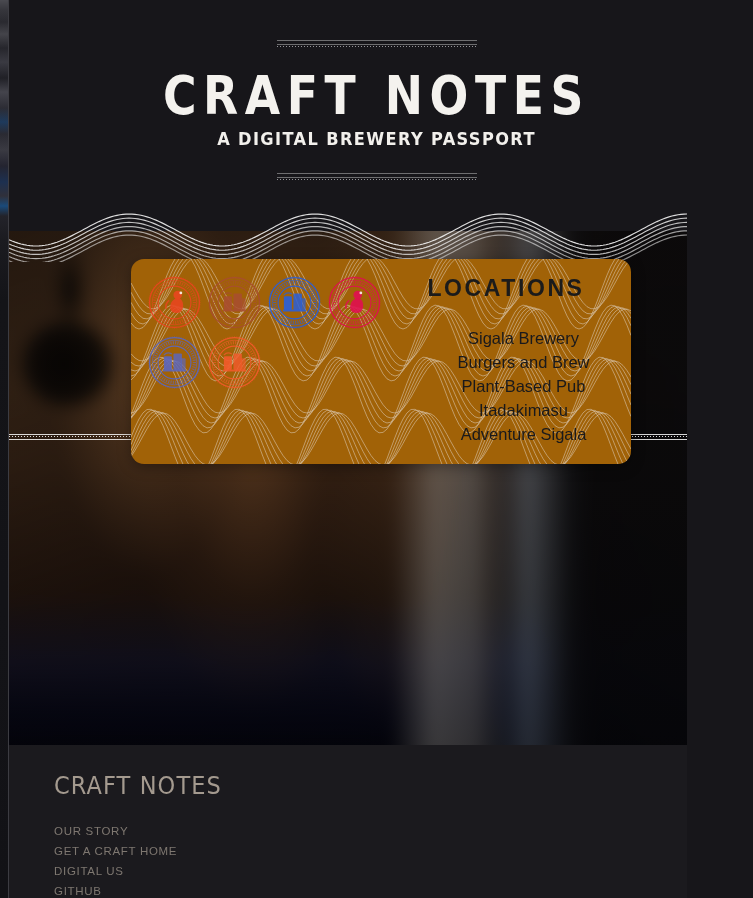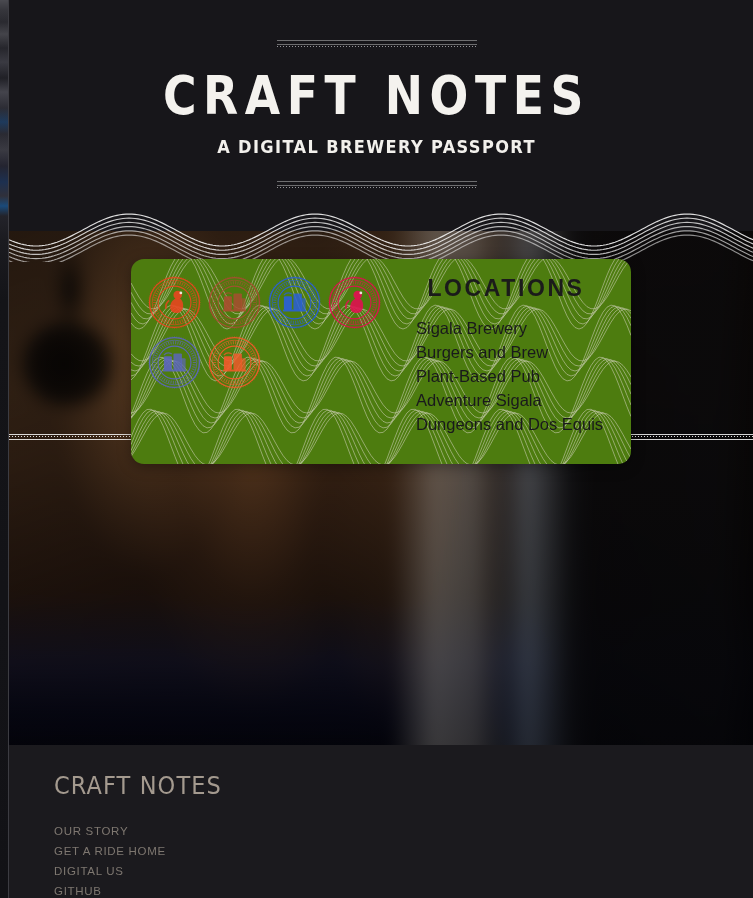--- a/index.html
+++ b/index.html
@@ -6,21 +6,21 @@
 
   html, body {
     width:753px; height:898px;
     background:#17161a;
     font-family:"Liberation Sans", sans-serif;
     overflow:hidden;
   }
 
   #page {
     position:relative;
-    width:753px; height:898px;
+    width:687px; height:898px;
     overflow:hidden;
     background:#17161a;
   }
 
   
   .edge-strip {
     position:absolute; left:0; top:0;
     width:9px; height:898px;
     background:
       linear-gradient(180deg,
@@ -73,21 +73,21 @@
     color:#f4f2ee;
     font-family:"Liberation Sans Narrow","DejaVu Sans Condensed","Liberation Sans", sans-serif;
     font-size:54px;
     font-weight:700;
     letter-spacing:7px;
     line-height:1;
     transform:scaleX(.94);
   }
 
   .brand-sub {
-    margin-top:13px;
+    margin-top:5px;
     text-align:center;
     color:#f2f0ec;
     font-family:"Liberation Sans Narrow","DejaVu Sans Condensed","Liberation Sans", sans-serif;
     font-size:18px;
     font-weight:700;
     letter-spacing:1.4px;
   }
 
   
   .hero {
@@ -218,21 +218,21 @@
     padding:0 8px;
     transform:scaleX(.95);
     text-shadow:0 1px 4px rgba(0,0,0,.5);
     white-space:nowrap;
   }
 
   
   .card {
     position:absolute; left:131px; top:259px;
     width:500px; height:205px;
-    background:#4d7c0f;
+    background:#a16207;
     border-radius:13px;
     z-index:24;
     overflow:hidden;
     box-shadow:0 3px 14px rgba(0,0,0,.35);
   }
   .card-pattern {
     position:absolute; inset:0;
     opacity:.85;
     pointer-events:none;
   }
@@ -260,22 +260,23 @@
     text-align:center;
     color:#1b1b1b;
     font-family:"Liberation Sans", sans-serif;
     font-size:23px;
     font-weight:700;
     letter-spacing:2.6px;
     padding-right:22px;
   }
   .loc-list {
     list-style:none;
-    margin-top:14px;
+    margin-top:24px;
     padding-left:13px;
+    text-align:center;
   }
   .loc-item {
     color:#19191c;
     font-family:"Liberation Sans", sans-serif;
     font-size:16.5px;
     line-height:24px;
     white-space:nowrap;
   }
 
   
@@ -1225,36 +1226,36 @@
             </g>
           </svg>
       </div>
 
       <div class="locations">
         <div class="loc-title">LOCATIONS</div>
         <ul class="loc-list">
           <li class="loc-item">Sigala Brewery</li>
           <li class="loc-item">Burgers and Brew</li>
           <li class="loc-item">Plant-Based Pub</li>
+          <li class="loc-item">Itadakimasu</li>
           <li class="loc-item">Adventure Sigala</li>
-          <li class="loc-item">Dungeons and Dos Equis</li>
         </ul>
       </div>
 
     </div>
   </div>
 
   <div class="footer">
     <div class="footer-title">CRAFT NOTES</div>
     <ul class="footer-links">
       <li>
           <a class="footer-link">OUR STORY</a>
         </li>
       <li>
-          <a class="footer-link">GET A RIDE HOME</a>
+          <a class="footer-link">GET A CRAFT HOME</a>
         </li>
       <li>
           <a class="footer-link">DIGITAL US</a>
         </li>
       <li>
           <a class="footer-link">GITHUB</a>
         </li>
     </ul>
   </div>
 

